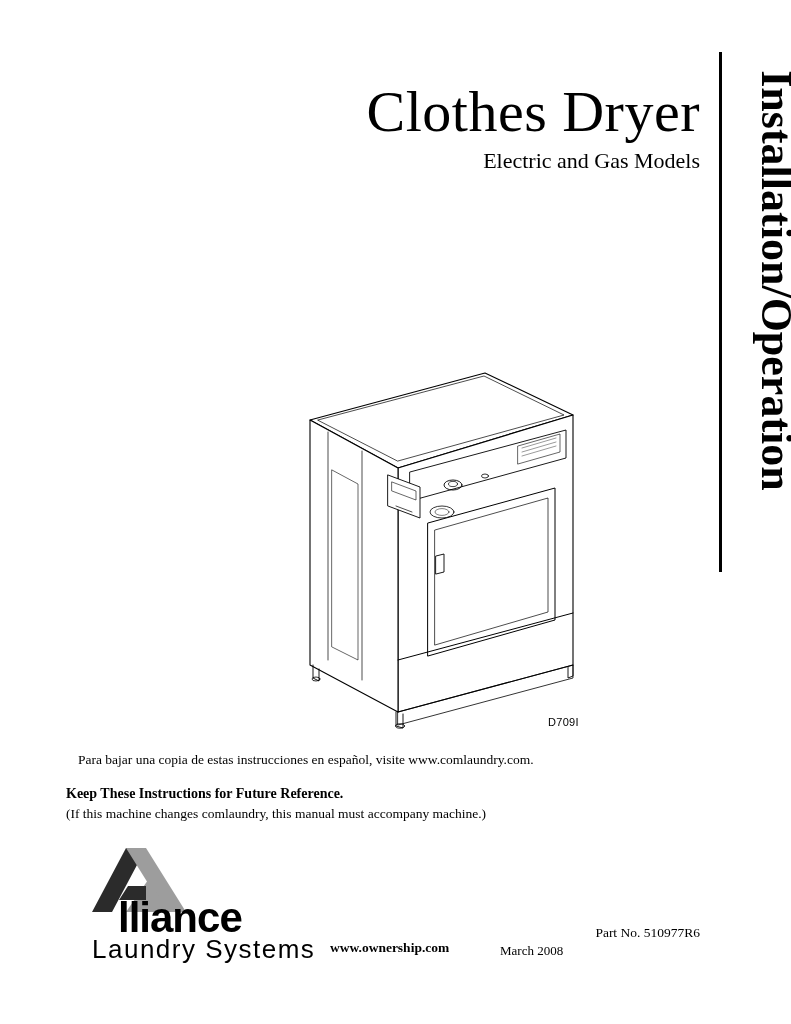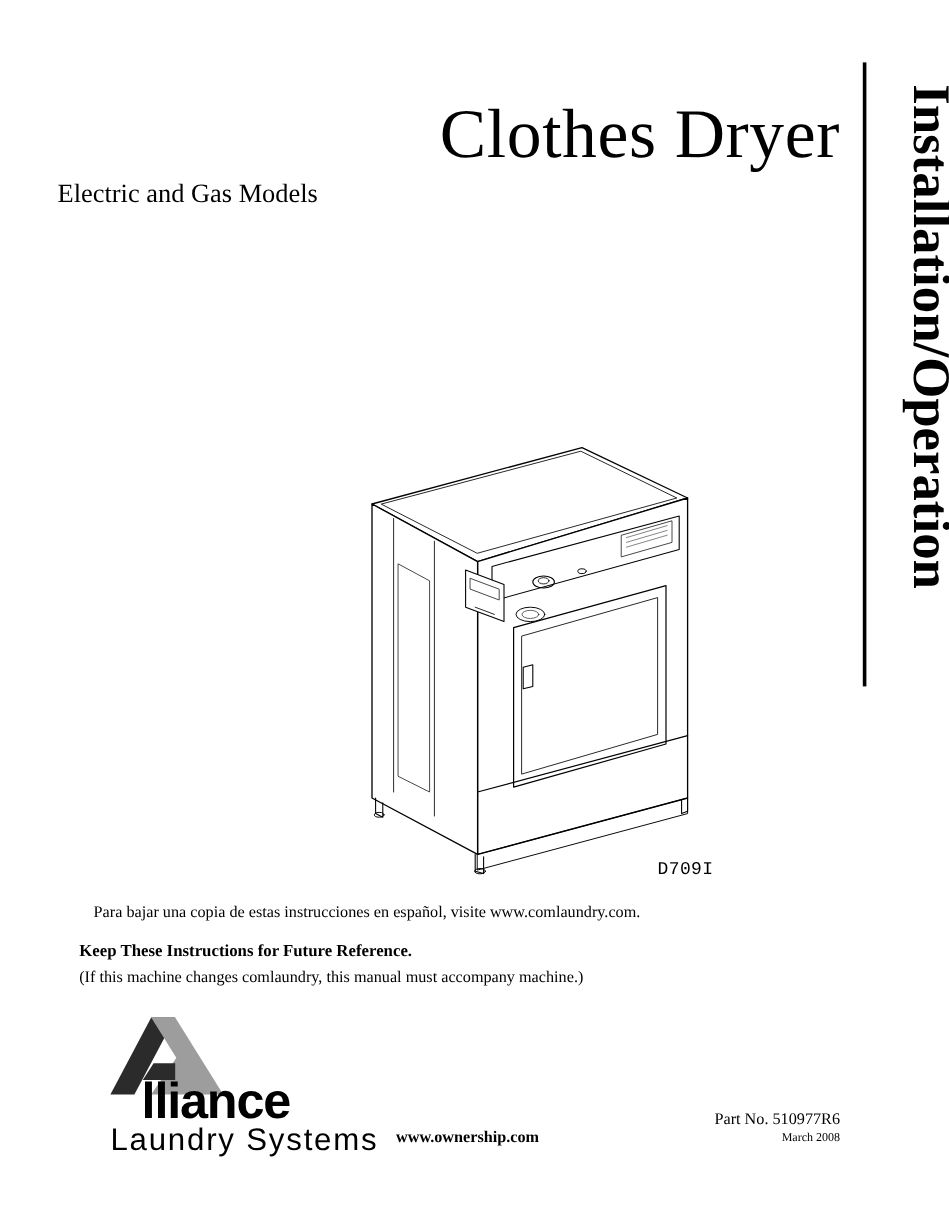--- a/index.html
+++ b/index.html
@@ -61,40 +61,39 @@
     text-align: right;
     font-size: 58px;
     font-family: "Liberation Serif", serif;
     letter-spacing: 0.5px;
   }
   .title-sub {
     position: absolute;
     left: 0;
     top: 148px;
     width: 700px;
-    text-align: left;
+    text-align: right;
     font-size: 22px;
     font-family: "Liberation Serif", serif;
-    margin-left: 48px;
   }
 
   
   .illustration {
     position: absolute;
     left: 270px;
     top: 360px;
     width: 320px;
     height: 375px;
   }
   .fig-code {
     position: absolute;
     left: 548px;
     top: 716px;
-    font-size: 15px;
-    font-family: Liberation Mono, monospace;
+    font-size: 11px;
+    font-family: Liberation Sans, sans-serif;
     letter-spacing: 0.3px;
   }
 
   
   .spanish-line {
     position: absolute;
     left: 66px;
     top: 752px;
     font-size: 13.5px;
     margin-left: 12px;
@@ -157,22 +156,22 @@
     top: 925px;
     width: 200px;
     text-align: right;
     font-size: 13.5px;
   }
   .footer-date {
     position: absolute;
     left: 500px;
     top: 943px;
     width: 200px;
-    text-align: right;
-    font-size: 10px;
+    text-align: left;
+    font-size: 13px;
   }
 </style>
 </head>
 <body>
 
 <div class="page">
 
   <div class="side-title-wrap">
     <div class="side-rule"></div>
     <div class="side-title">Installation/Operation</div>

